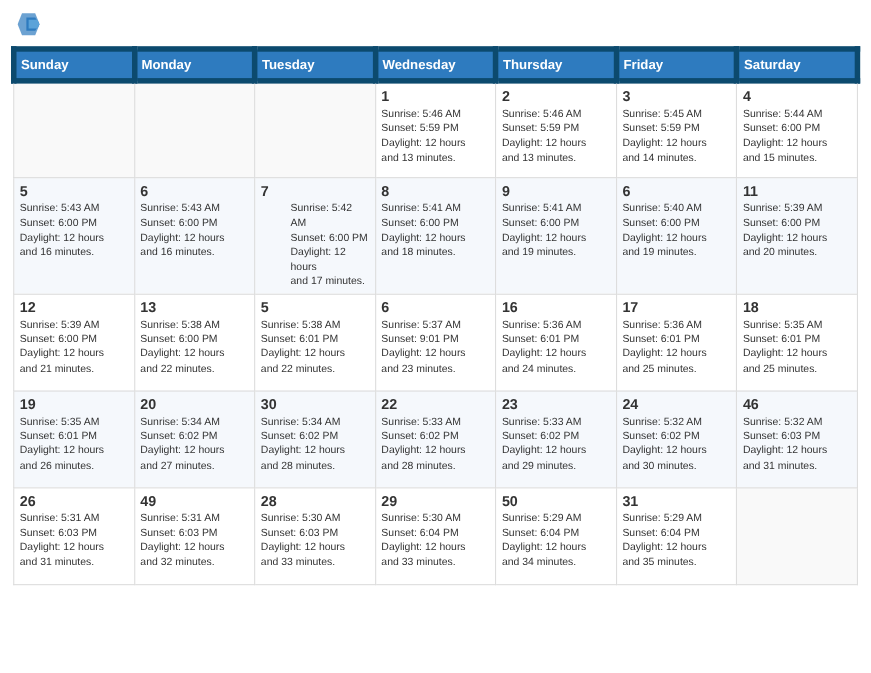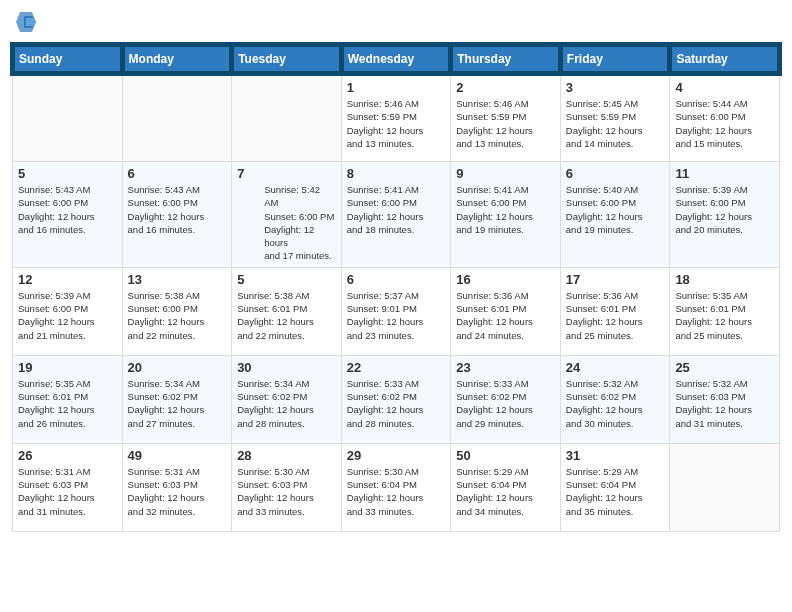--- a/index.html
+++ b/index.html
@@ -313,21 +313,21 @@
 and 29 minutes.</div>
           </td>
           <td>
             <span class="day-num">24</span>
             <div class="day-info" style="white-space: pre-line;">Sunrise: 5:32 AM
 Sunset: 6:02 PM
 Daylight: 12 hours
 and 30 minutes.</div>
           </td>
           <td>
-            <span class="day-num">25</span>
+            <span class="day-num">46</span>
             <div class="day-info" style="white-space: pre-line;">Sunrise: 5:32 AM
 Sunset: 6:03 PM
 Daylight: 12 hours
 and 31 minutes.</div>
           </td>
         </tr>
         <tr>
           <td>
             <span class="day-num">26</span>
             <div class="day-info" style="white-space: pre-line;">Sunrise: 5:31 AM

